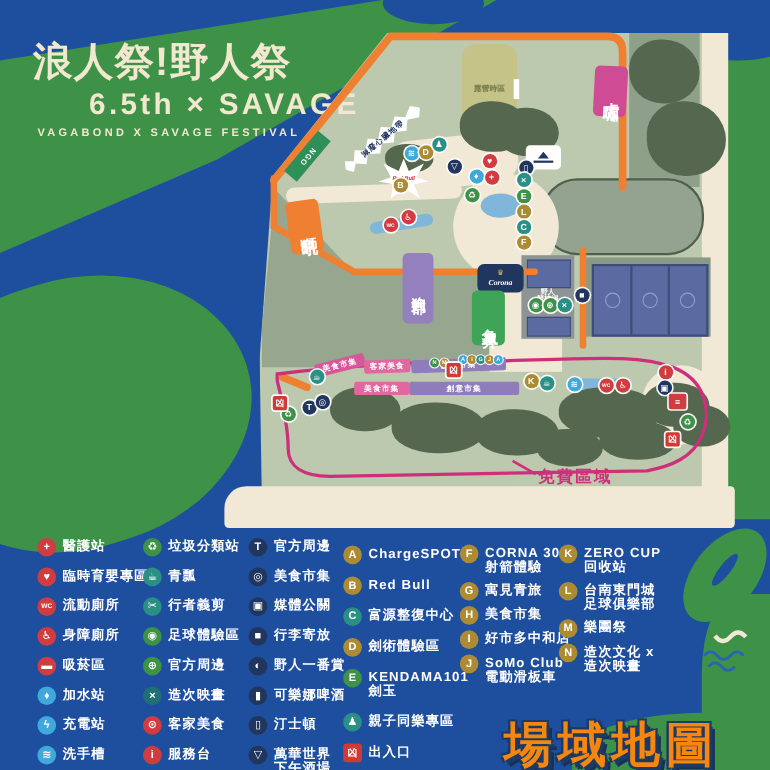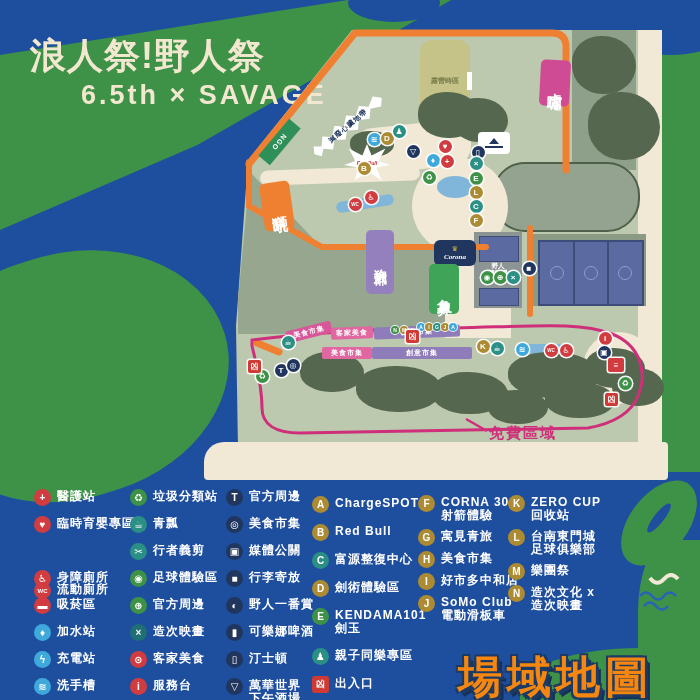--- a/index.html
+++ b/index.html
@@ -36,20 +36,21 @@
   <div class="abs" style="left:0;top:0;width:470px;height:250px;background:#3e9247;z-index:1;
               clip-path:polygon(0 22%,74% 0,96% 0,42% 58%,0 92%);"></div>
   <div class="abs" style="left:658px;top:0;width:42px;height:472px;background:#3e9247;z-index:2;border-radius:14px 0 0 10px;"></div>
   <div class="abs" style="left:585px;top:-50px;width:170px;height:105px;background:#1e4f9e;border-radius:50%;z-index:2;"></div>
   <div class="abs" style="left:348px;top:-16px;width:92px;height:38px;background:#1e4f9e;border-radius:50%;z-index:1;"></div>
   <div class="abs" style="left:-80px;top:252px;width:310px;height:245px;background:#3e9247;border-radius:45% 55% 50% 50%;
               transform:rotate(-18deg);z-index:1;"></div>
 
   <div class="ttl" style="left:30px;top:32px;font-size:36px;letter-spacing:1px;">浪人祭!野人祭</div>
   <div class="ttl" style="left:50px;top:80px;font-size:27px;letter-spacing:3px;margin-left:31px;">6.5th × SAVAGE</div>
+  <div class="ttl" style="left:34px;top:116px;font-size:10px;letter-spacing:3px;">VAGABOND  X  SAVAGE  FESTIVAL</div>
 
   <div class="abs sagegrain" style="left:212px;top:26px;width:456px;height:424px;background:#bcc9ae;z-index:2;
               clip-path:polygon(140px 4px,430px 4px,430px 424px,26px 424px,24px 300px,36px 134px);"></div>
   <div class="abs" style="left:638px;top:30px;width:24px;height:416px;background:#f1e9d6;z-index:3;"></div>
 
   <div class="abs hatch" style="left:572px;top:30px;width:64px;height:140px;background:#8fa08a;z-index:3;"></div>
   <div class="abs hatch" style="left:492px;top:162px;width:144px;height:66px;background:#93a390;border:2px solid #4e5f4a;border-radius:33px;z-index:3;"></div>
   <div class="abs hatch" style="left:238px;top:170px;width:210px;height:166px;background:#96a68f;z-index:3;
               clip-path:polygon(12px 2px,84px 78px,207px 78px,207px 164px,0 164px,0 130px);"></div>
   <div class="abs" style="left:412px;top:158px;width:96px;height:96px;background:#f1e9d6;border-radius:50%;z-index:3;"></div>
@@ -198,21 +199,21 @@
 
   <div id="legend">
       <div class="legend-item" style="left: 34px; top: 490px;">
         <span class="legend-icon" style="background: rgb(209, 60, 65); font-size: 10px;">+</span>
         <span class="legend-label">醫護站</span>
       </div>
       <div class="legend-item" style="left: 34px; top: 517px;">
         <span class="legend-icon" style="background: rgb(209, 60, 65); font-size: 10px;">♥</span>
         <span class="legend-label">臨時育嬰專區</span>
       </div>
-      <div class="legend-item" style="left: 34px; top: 544px; margin-top: 39px;">
+      <div class="legend-item" style="left: 34px; top: 544px;">
         <span class="legend-icon" style="background: rgb(209, 60, 65); font-size: 6px;">WC</span>
         <span class="legend-label">流動廁所</span>
       </div>
       <div class="legend-item" style="left: 34px; top: 571px;">
         <span class="legend-icon" style="background: rgb(209, 60, 65); font-size: 10px;">♿</span>
         <span class="legend-label">身障廁所</span>
       </div>
       <div class="legend-item" style="left: 34px; top: 598px;">
         <span class="legend-icon" style="background: rgb(209, 60, 65); font-size: 10px;">▬</span>
         <span class="legend-label">吸菸區</span>

